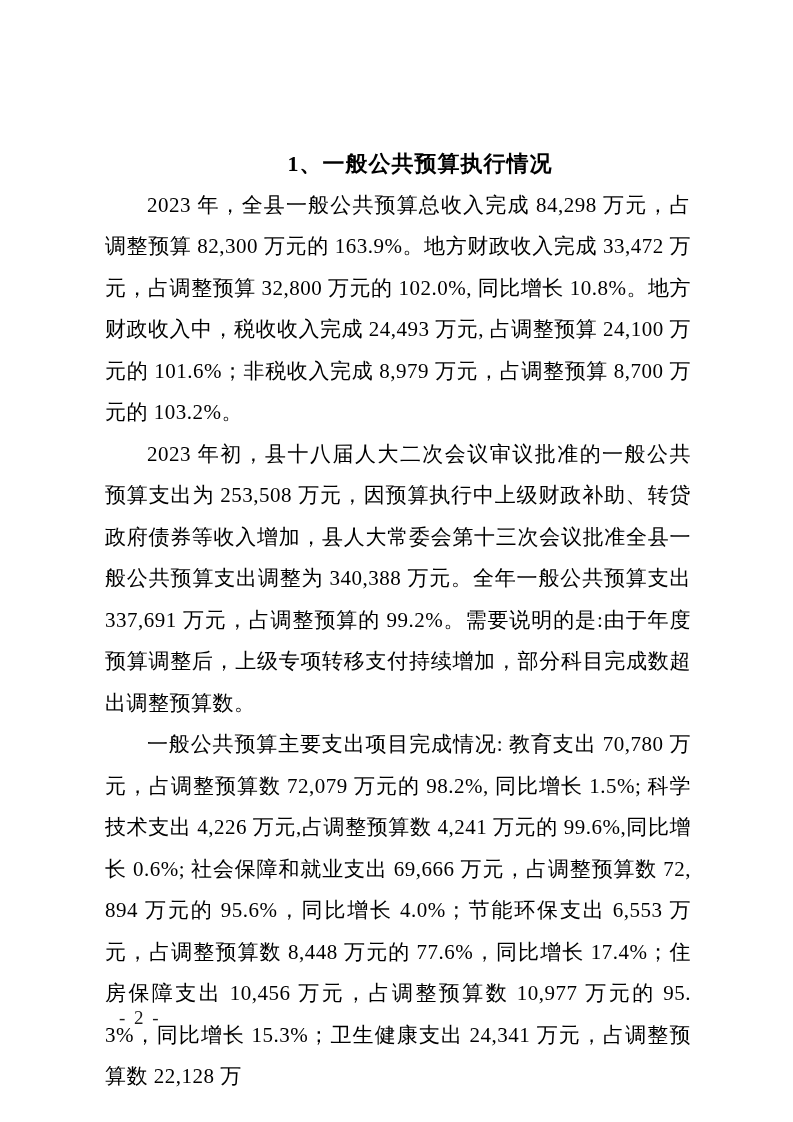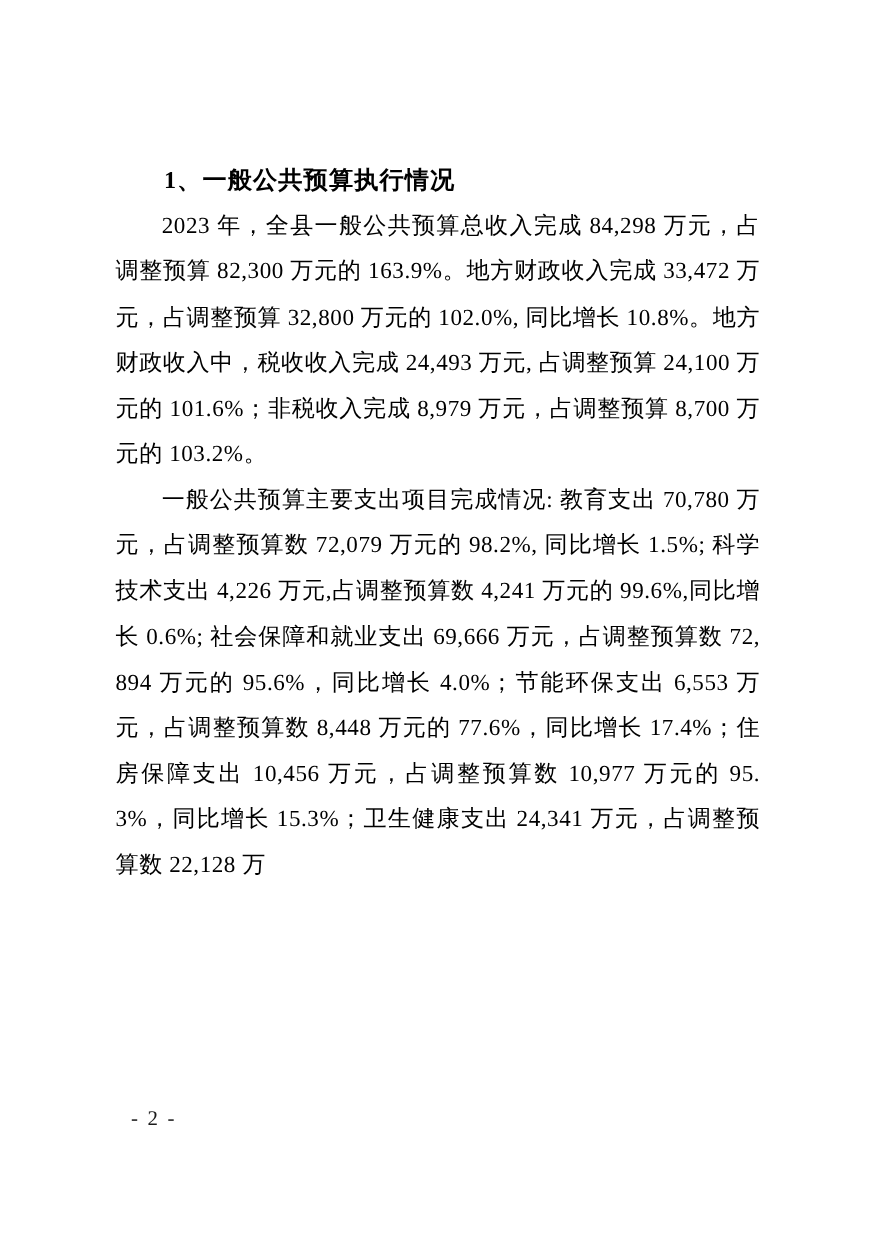--- a/index.html
+++ b/index.html
@@ -24,21 +24,21 @@
     top: 143px;
     width: 586px;
   }
 
   .doc-heading {
     font-size: 22px;
     font-weight: 700;
     line-height: 41.5px;
     text-indent: 2em;
     letter-spacing: 1px;
-    text-align: left;
+    text-align: center;
   }
 
   .doc-paragraph {
     font-size: 21px;
     line-height: 41.5px;
     text-indent: 2em;
     text-align: justify;
     text-justify: inter-character;
     word-break: break-all;
     letter-spacing: 0.5px;
@@ -56,18 +56,19 @@
 </style>
 </head>
 <body>
 
 <div class="page">
   <div class="content">
     <h1 class="doc-heading">1、一般公共预算执行情况</h1>
 
     <p class="doc-paragraph">2023 年，全县一般公共预算总收入完成 84,298 万元，占调整预算 82,300 万元的 163.9%。地方财政收入完成 33,472 万元，占调整预算 32,800 万元的 102.0%, 同比增长 10.8%。地方财政收入中，税收收入完成 24,493 万元, 占调整预算 24,100 万元的 101.6%；非税收入完成 8,979 万元，占调整预算 8,700 万元的 103.2%。</p>
 
+    <p class="doc-paragraph">2023 年初，县十八届人大二次会议审议批准的一般公共预算支出为 253,508 万元，因预算执行中上级财政补助、转贷政府债券等收入增加，县人大常委会第十三次会议批准全县一般公共预算支出调整为 340,388 万元。全年一般公共预算支出 337,691 万元，占调整预算的 99.2%。需要说明的是:由于年度预算调整后，上级专项转移支付持续增加，部分科目完成数超出调整预算数。</p>
 
     <p class="doc-paragraph">一般公共预算主要支出项目完成情况: 教育支出 70,780 万元，占调整预算数 72,079 万元的 98.2%, 同比增长 1.5%; 科学技术支出 4,226 万元,占调整预算数 4,241 万元的 99.6%,同比增长 0.6%; 社会保障和就业支出 69,666 万元，占调整预算数 72,894 万元的 95.6%，同比增长 4.0%；节能环保支出 6,553 万元，占调整预算数 8,448 万元的 77.6%，同比增长 17.4%；住房保障支出 10,456 万元，占调整预算数 10,977 万元的 95.3%，同比增长 15.3%；卫生健康支出 24,341 万元，占调整预算数 22,128 万</p>
   </div>
 
   <div class="page-footer">- 2 -</div>
 </div>
 
 </body></html>

